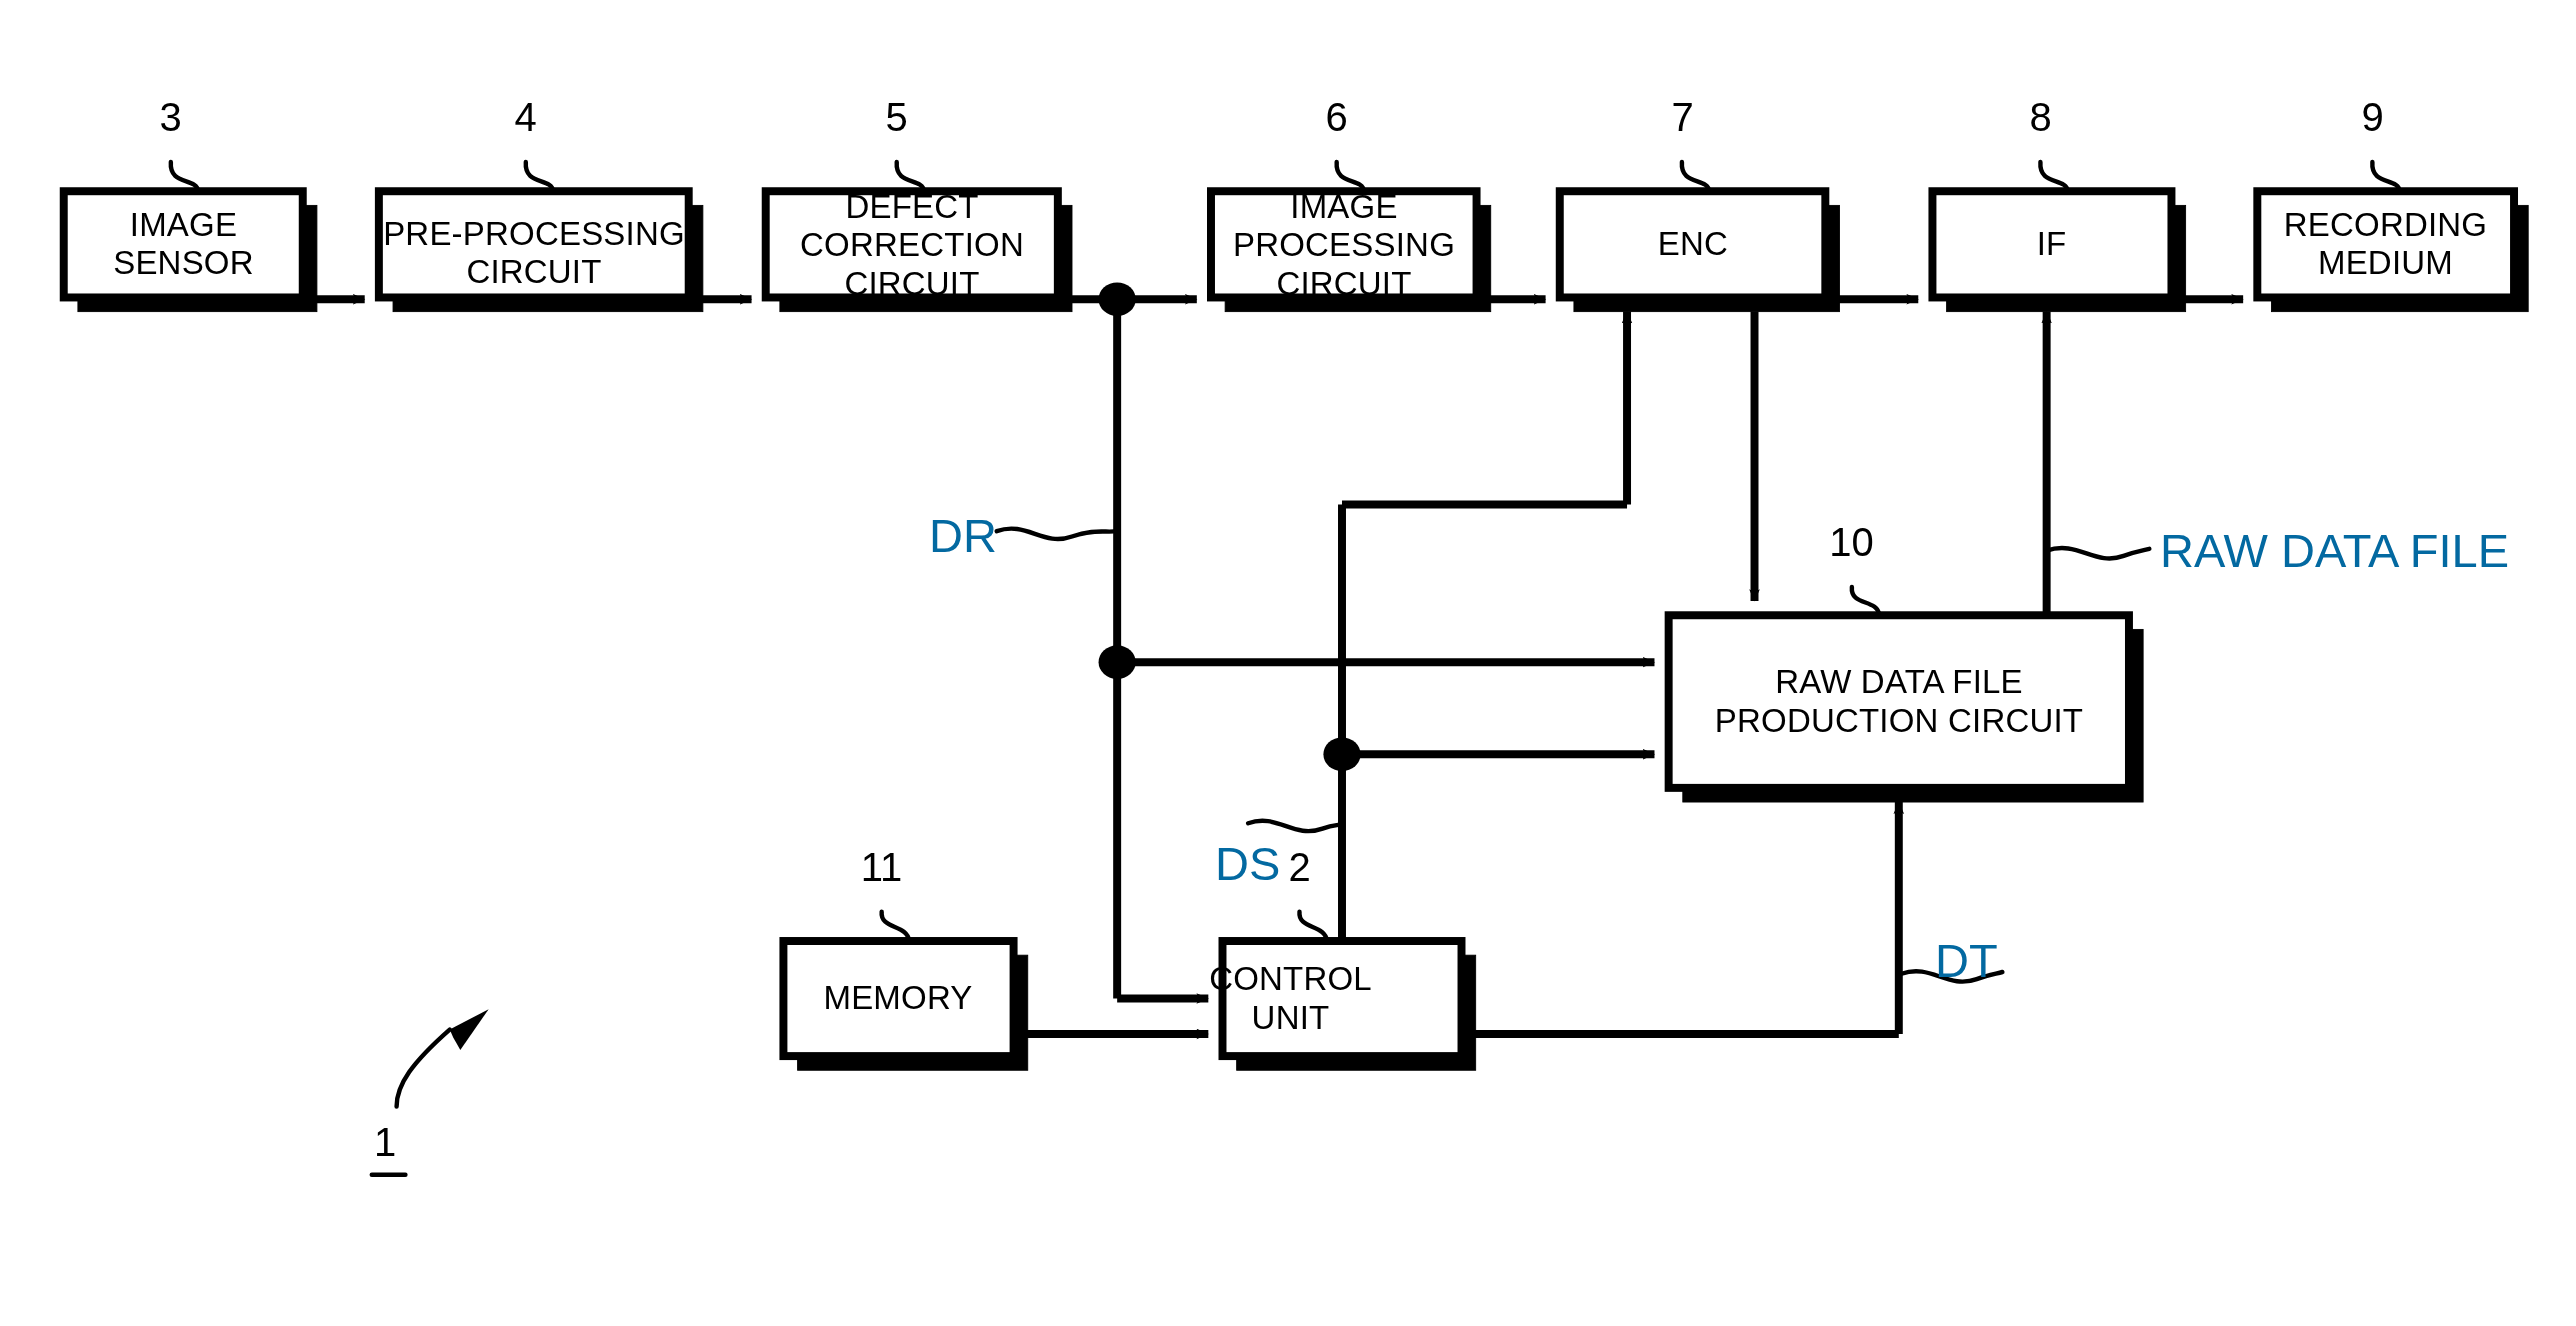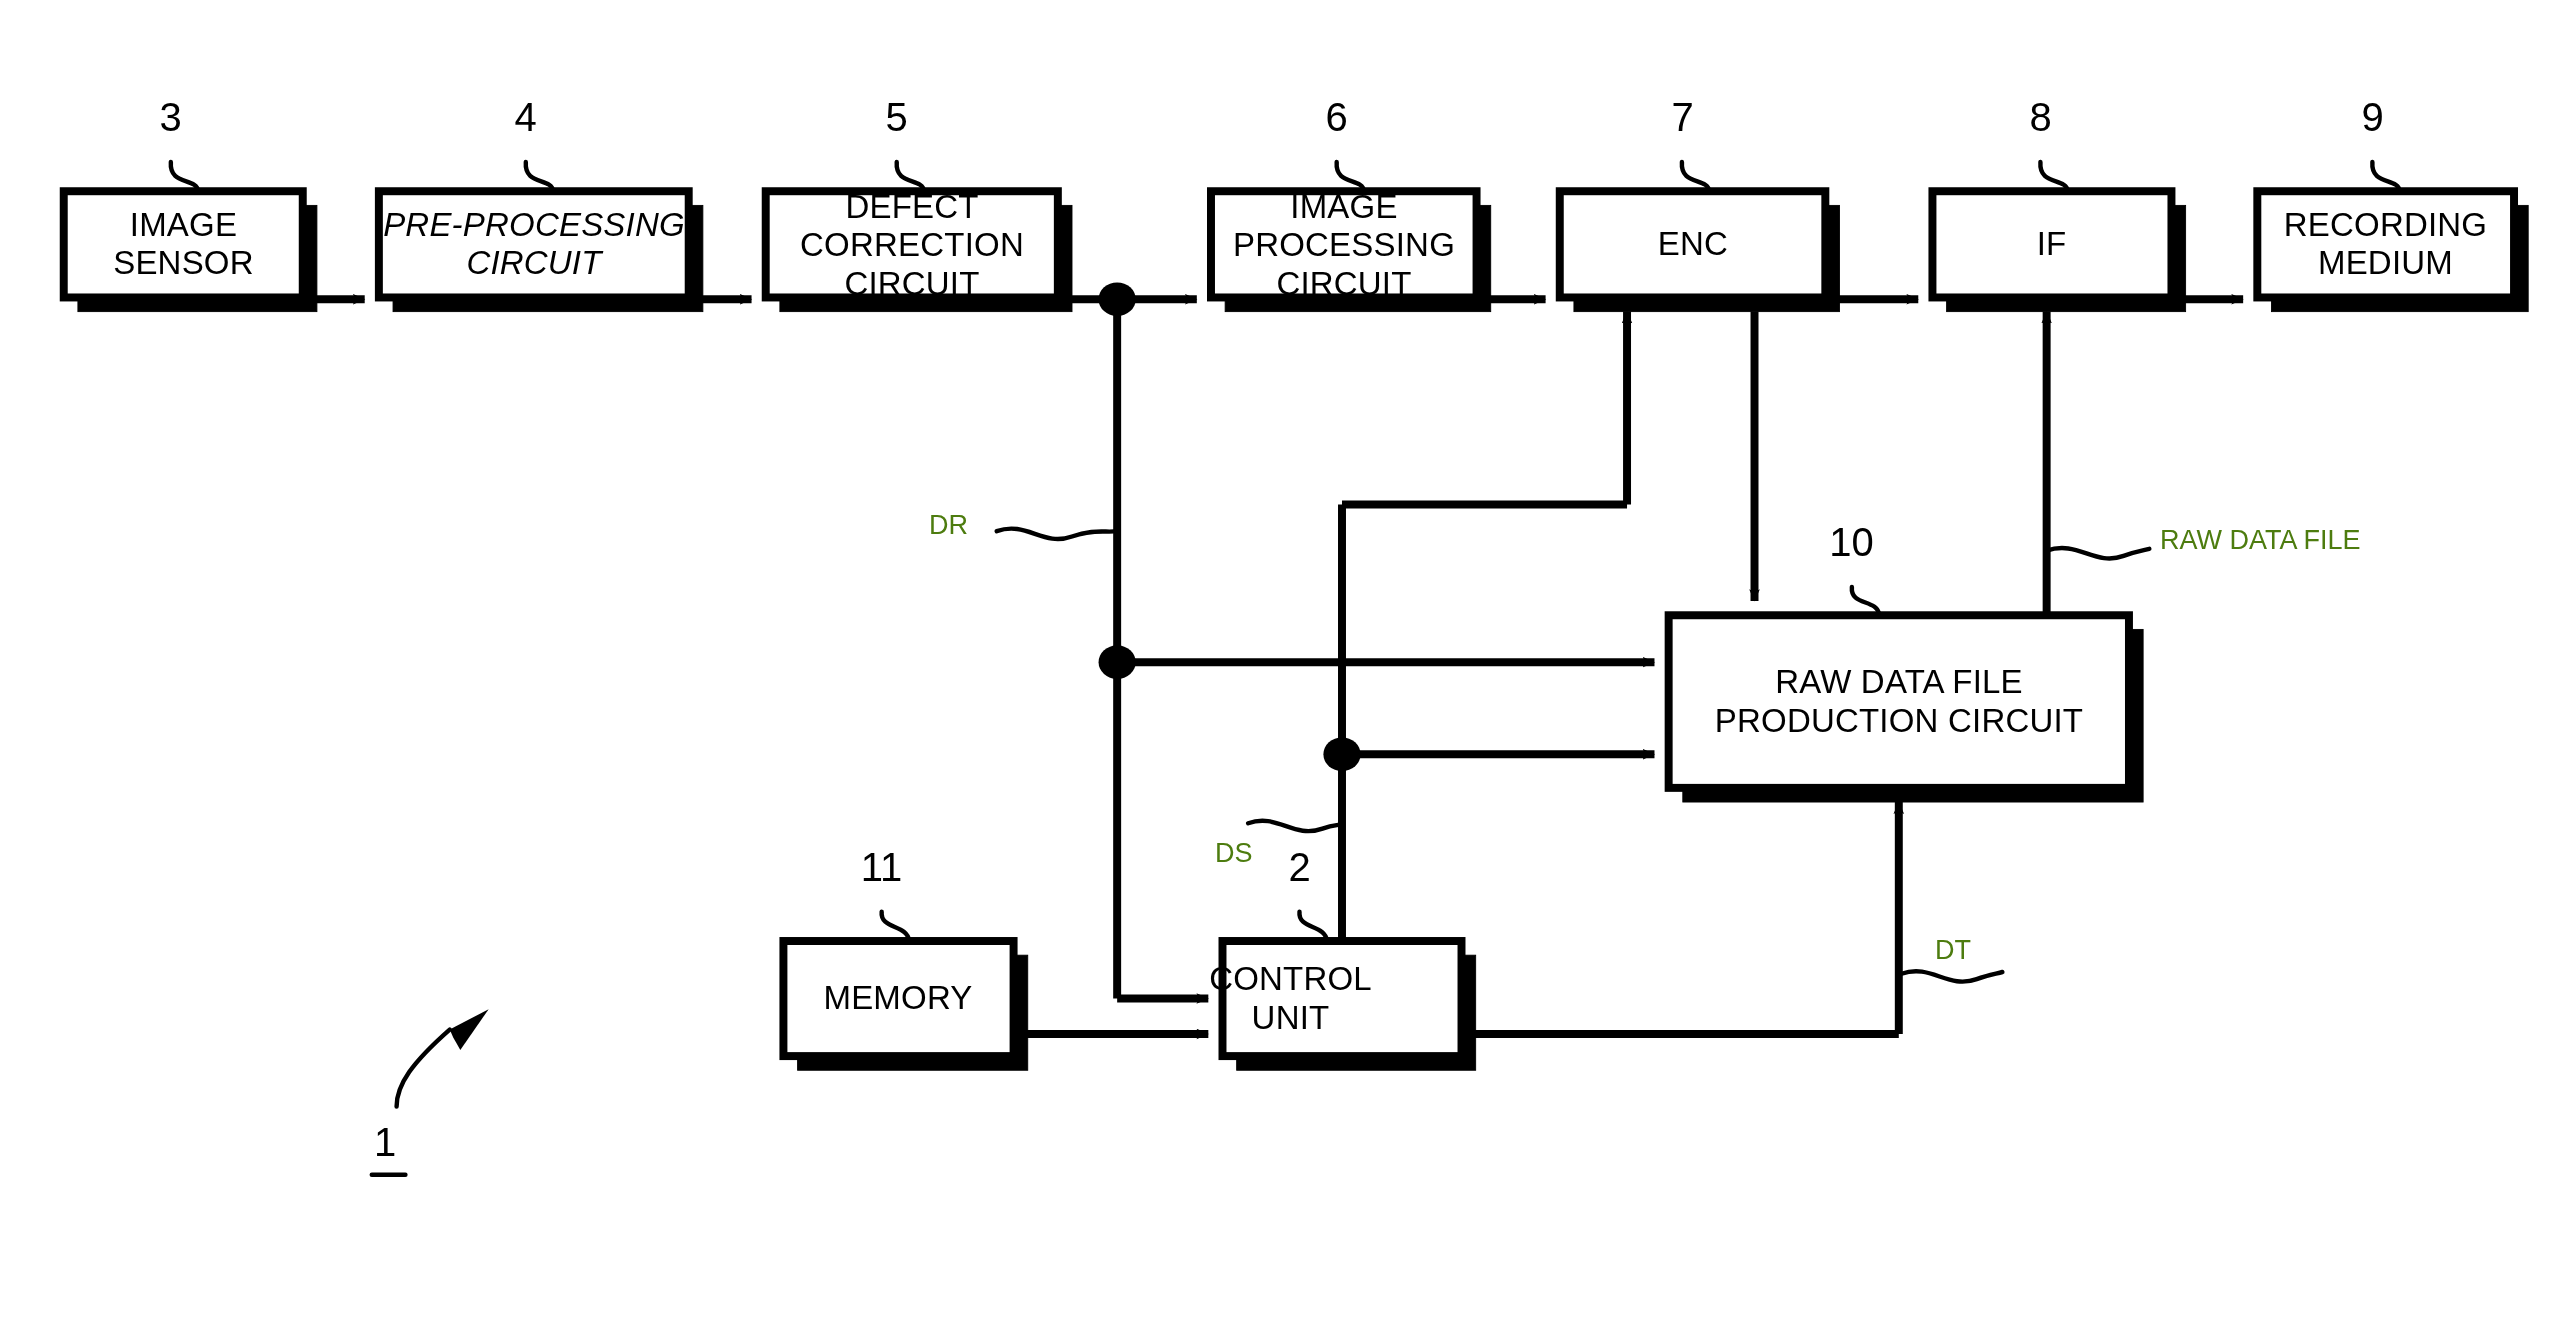--- a/index.html
+++ b/index.html
@@ -12,22 +12,22 @@
     text-align:center;color:#000;
     font-family:"Liberation Sans",sans-serif;
     font-size:33px;line-height:1.16;letter-spacing:0.2px;
     pointer-events:none;white-space:pre-line;
   }
   .ref-num{
     position:absolute;color:#000;font-family:"Liberation Sans",sans-serif;
     font-size:40px;line-height:1;text-align:center;
   }
   .sig-lbl{
-    position:absolute;color:#4d7c0f;font-family:"Liberation Sans",sans-serif;
-    font-size:27px;line-height:1;white-space:nowrap;
+    position:absolute;color:#0369a1;font-family:"Liberation Sans",sans-serif;
+    font-size:47px;line-height:1;white-space:nowrap;
   }
   .fig-num{
     position:absolute;color:#000;font-family:"Liberation Sans",sans-serif;
     font-size:40px;line-height:1;
   }
 </style>
 </head>
 <body>
 
 <div id="stage">
@@ -139,21 +139,21 @@
       <path d="M2312,622 C2348,610 2366,640 2399,628 C2412,623 2420,622 2428,620"></path>
 
       <path d="M448,1250 C448,1225 466,1200 508,1163"></path>
       <path d="M508,1163 L552,1140 L520,1186 L512,1172 Z" fill="#000" stroke="none"></path>
       <line x1="420" y1="1327" x2="458" y2="1327" stroke-width="5"></line>
     </g>
   </svg>
 
   <div class="blk-txt" style="left:64px;top:191px;width:239px;height:106px;">IMAGE
 SENSOR</div>
-  <div class="blk-txt" style="left:379px;top:191px;width:310px;height:106px;font-style:italic;">PRE-PROCESSING
+  <div class="blk-txt" style="left:379px;top:200px;width:310px;height:106px;">PRE-PROCESSING
 CIRCUIT</div>
   <div class="blk-txt" style="left:766px;top:186px;width:292px;height:119px;">DEFECT
 CORRECTION
 CIRCUIT</div>
   <div class="blk-txt" style="left:1211px;top:186px;width:266px;height:119px;">IMAGE
 PROCESSING
 CIRCUIT</div>
   <div class="blk-txt" style="left:1560px;top:191px;width:266px;height:106px;">ENC</div>
   <div class="blk-txt" style="left:1932px;top:191px;width:239px;height:106px;">IF</div>
   <div class="blk-txt" style="left:2257px;top:191px;width:257px;height:106px;">RECORDING

